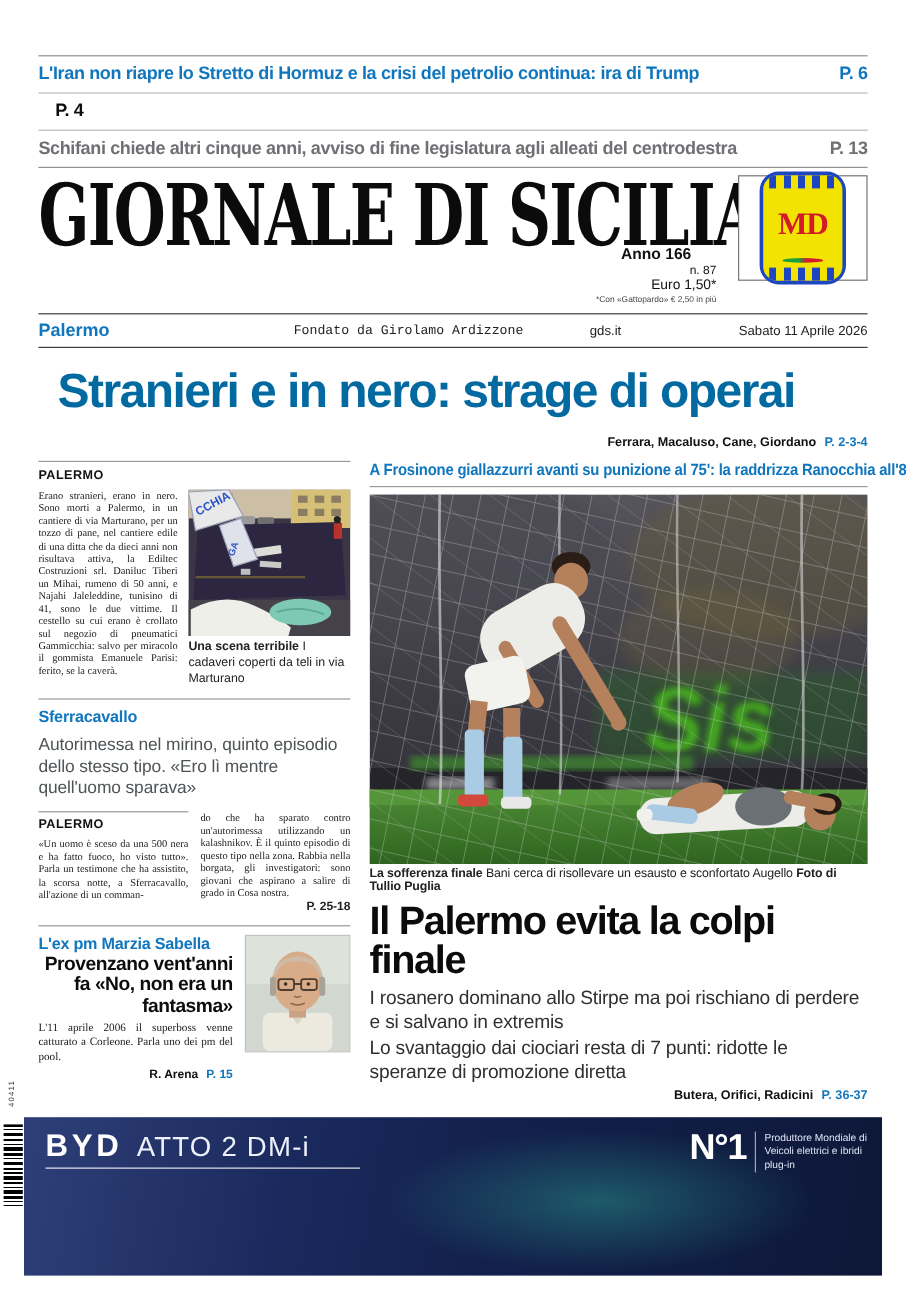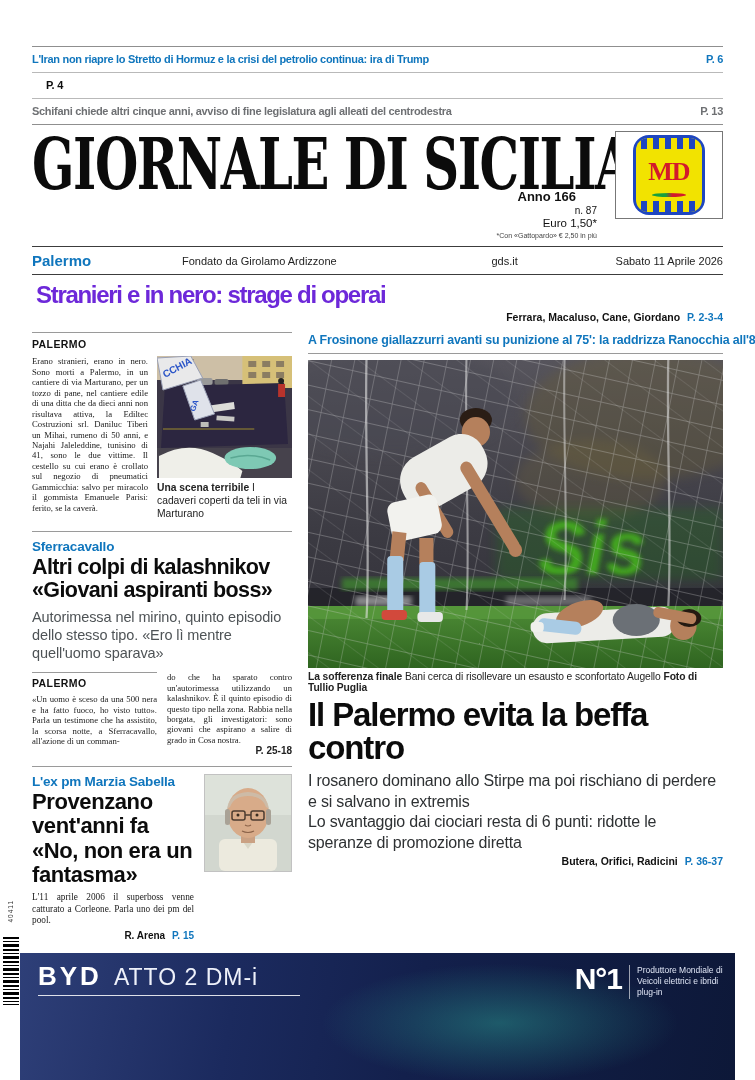--- a/index.html
+++ b/index.html
@@ -2,59 +2,59 @@
 <html><head>
 <meta charset="utf-8">
 <style>
   html,body{margin:0;padding:0;background:#e9e9e9;}
   .page{position:relative;width:755px;height:1080px;margin:0 auto;background:#fff;overflow:hidden;
         font-family:"Liberation Sans",sans-serif;color:#111;}
   
   .topstrip{margin:46px 32px 0;border-top:1px solid #8f8f8f;}
   .tsrow{display:flex;justify-content:space-between;align-items:baseline;
          padding:6px 0 7px;border-bottom:1px solid #b9b9b9;
-         font-weight:bold;font-size:11px;letter-spacing:-0.3px;}
+         font-weight:bold;font-size:15px;letter-spacing:-0.3px;}
   .tsrow:last-child{border-bottom:1px solid #8f8f8f;}
   .ts-blue{color:#1076bd;}
   .ts-black{color:#0e0e0e;}
   .ts-gray{color:#6e7073;}
   .tspage{flex:none;margin-left:14px;}
   
   .masthead{position:relative;height:114px;margin:4px 32px 0;}
   .mast-title{position:absolute;left:0;top:0;font-family:"DejaVu Serif",serif;font-weight:bold;
               font-size:71px;letter-spacing:-2px;line-height:1;white-space:nowrap;color:#0b0b0b;
               transform:scaleX(0.70);transform-origin:left top;}
   .md-logo{position:absolute;right:0;top:2px;width:106px;height:86px;background:#fff;
            border:1px solid #777;display:flex;align-items:center;justify-content:center;}
-  .md-badge{width:72px;height:80px;border-radius:16px;background:#1e46c0;padding:3px;box-sizing:border-box;}
+  .md-badge{width:72px;height:94px;border-radius:16px;background:#1e46c0;padding:3px;box-sizing:border-box;}
   .md-badge-inner{width:100%;height:100%;border-radius:12px;background:#f2e300;position:relative;
                   overflow:hidden;display:flex;align-items:center;justify-content:center;}
   .md-stripes{position:absolute;left:5px;right:5px;height:11px;
               background:repeating-linear-gradient(90deg,#1e46c0 0 6px,transparent 6px 12px);}
   .md-stripes.top{top:0;}
   .md-stripes.bottom{bottom:0;}
   .md-text{font-family:"Liberation Serif",serif;font-weight:bold;font-size:26px;color:#d21a2b;
            letter-spacing:-1px;margin-top:-6px;}
   .md-swoosh{position:absolute;bottom:15px;left:50%;transform:translateX(-50%);width:34px;height:4px;
              border-radius:50%;background:linear-gradient(90deg,#18a03c 40%,#d21a2b 60%);}
   .anno{position:absolute;right:126px;top:60px;text-align:right;line-height:1.2;color:#111;}
   .anno-line1{font-weight:bold;font-size:13px;text-align:center;}
   .anno-line2{font-size:10px;}
   .anno-line3{font-size:11.5px;}
   .anno-note{font-size:7px;color:#444;margin-top:2px;}
   
   .dateline{margin:3px 32px 0;border-top:1px solid #3c3c3c;border-bottom:1px solid #3c3c3c;
             display:flex;align-items:center;height:27px;font-size:11px;color:#222;}
   .dl-city{color:#1076bd;font-weight:bold;font-size:15px;width:150px;}
-  .dl-founder{flex:1.3;text-align:left;}
+  .dl-founder{flex:1.3;text-align:right;font-family:Liberation Mono, monospace;}
   .dl-site{flex:0.7;text-align:center;}
   .dl-date{width:150px;text-align:right;}
   
   .lead{margin:8px 32px 0;}
-  .lead h1{margin:4px;font-size:24px;letter-spacing:-1.3px;line-height:1.02;color:#6d28d9;}
+  .lead h1{margin:16px;font-size:40px;letter-spacing:-1.3px;line-height:1.02;color:#0369a1;}
   .lead-deck{margin-top:8px;font-size:18px;line-height:1.2;color:#1d1d1d;letter-spacing:-0.2px;}
   .lead-kicker{color:#1076bd;font-weight:bold;}
   .lead-by{text-align:right;font-size:10.5px;margin-top:3px;}
   .by-authors{font-weight:bold;color:#111;}
   .by-pages{font-weight:bold;color:#1076bd;margin-left:4px;}
   
   .cols{display:flex;gap:16px;margin:9px 32px 0;}
   .lcol{width:260px;flex:none;}
   .rcol{flex:1;min-width:0;}
   .kicker-sm{font-size:10.5px;font-weight:bold;letter-spacing:0.4px;color:#111;}
@@ -73,21 +73,21 @@
   .art2 h2{margin:2px 0 0;font-size:21.5px;line-height:1.05;letter-spacing:-0.6px;color:#0c0c0c;}
   .art2-deck{margin-top:8px;font-size:14.5px;line-height:1.22;color:#4e5356;letter-spacing:-0.1px;}
   .art2-bodyrow{display:flex;gap:10px;margin-top:10px;}
   .bcol{flex:1;min-width:0;}
   .bcol1-rule{border-top:1px solid #9a9a9a;padding-top:4px;margin-bottom:5px;}
   .bpage{text-align:right;font-family:"Liberation Sans",sans-serif;font-weight:bold;
          font-size:10px;margin-top:0;color:#222;}
   
   .a3row{display:flex;gap:10px;margin-top:1px;}
   .a3left{flex:1;min-width:0;}
-  .art3 h3{margin:1px 0 0;font-size:22px;line-height:1.1;letter-spacing:-0.4px;color:#0c0c0c;}
+  .art3 h3{margin:1px 0 0;font-size:16px;line-height:1.1;letter-spacing:-0.4px;color:#0c0c0c;text-align:right;}
   .a3body{margin-top:5px;font-size:9.3px;line-height:1.25;}
   .a3by{text-align:right;font-size:10px;margin-top:3px;}
   .a3photo{width:86px;height:96px;flex:none;border:1px solid #c2c2c2;display:block;}
   
   .sp-kicker{color:#1076bd;font-weight:bold;font-size:13.5px;letter-spacing:-0.2px;
              white-space:nowrap;transform:scaleX(0.92);transform-origin:left;}
   .sp-rule{border-top:1px solid #9a9a9a;margin:6px 0 6px;}
   .sp-photo{width:100%;height:308px;display:block;}
   .sp-cap{margin-top:3px;font-size:10.3px;color:#222;letter-spacing:-0.1px;}
   .sport h2{margin:5px 0 0;font-size:33px;letter-spacing:-1.1px;line-height:1;color:#0b0b0b;}
@@ -218,21 +218,20 @@
               <b>Una scena terribile</b><span> I cadaveri coperti da teli in via Marturano</span>
             </div>
           </div>
         </div>
       </div>
 
       <div class="divider"></div>
 
       <div class="art2">
         <div class="kicker-blue">Sferracavallo</div>
-        <h2>Altri colpi di kalashnikov «Giovani aspiranti boss»</h2>
         <div class="art2-deck">Autorimessa nel mirino, quinto episodio dello stesso tipo. «Ero lì mentre quell'uomo sparava»</div>
         <div class="art2-bodyrow">
           <div class="bcol">
             <div class="bcol1-rule kicker-sm">PALERMO</div>
             <div class="serifbody">«Un uomo è sceso da una 500 nera e ha fatto fuoco, ho visto tutto». Parla un testimone che ha assistito, la scorsa notte, a Sferracavallo, all'azione di un comman-</div>
           </div>
           <div class="bcol">
             <div class="serifbody">do che ha sparato contro un'autorimessa utilizzando un kalashnikov. È il quinto episodio di questo tipo nella zona. Rabbia nella borgata, gli investigatori: sono giovani che aspirano a salire di grado in Cosa nostra.</div>
             <div class="bpage">P. 25-18</div>
           </div>
@@ -346,24 +345,24 @@
           <rect x="236" y="262" width="14" height="10" rx="4" fill="#f0f0ec"></rect>
           <circle cx="398" cy="266" r="14" fill="#b5805c"></circle>
           <ellipse cx="404" cy="258" rx="13" ry="9" fill="#241a12"></ellipse>
           <rect x="366" y="250" width="46" height="11" rx="5" fill="#b5805c" transform="rotate(10 389 255)"></rect>
         </g>
       </svg>
 
       <div class="sp-cap">
         <b>La sofferenza finale</b><span> Bani cerca di risollevare un esausto e sconfortato Augello </span><b>Foto di Tullio Puglia</b>
       </div>
-      <h2>Il Palermo evita la beffa contro</h2>
+      <h2>Il Palermo evita la colpi finale</h2>
       <div class="sp-deck">
         <div>I rosanero dominano allo Stirpe ma poi rischiano di perdere e si salvano in extremis</div>
-        <div>Lo svantaggio dai ciociari resta di 6 punti: ridotte le speranze di promozione diretta</div>
+        <div>Lo svantaggio dai ciociari resta di 7 punti: ridotte le speranze di promozione diretta</div>
       </div>
       <div class="sp-by">
         <span class="by-authors">Butera, Orifici, Radicini</span>
         <span class="by-pages">P. 36-37</span>
       </div>
     </div>
   </div>
 
   <div class="ad">
     <div class="ad-left">

